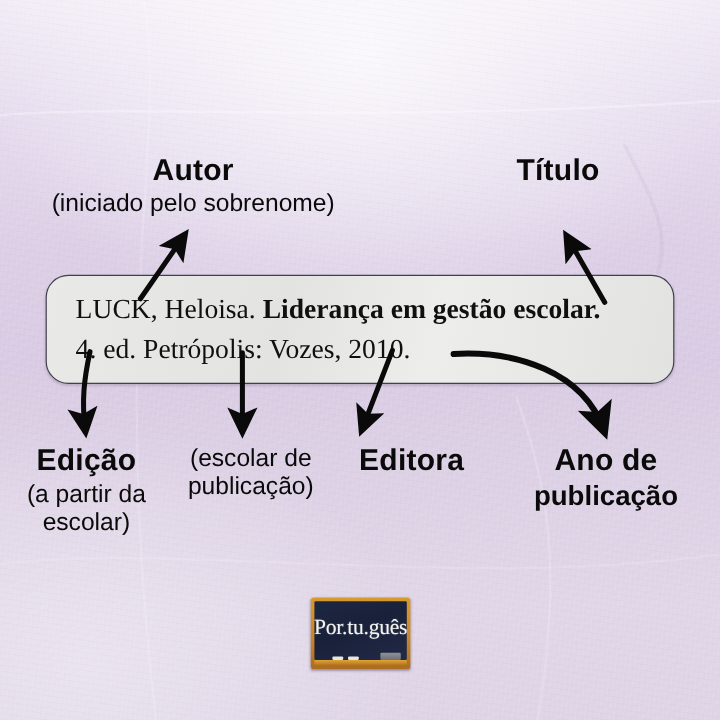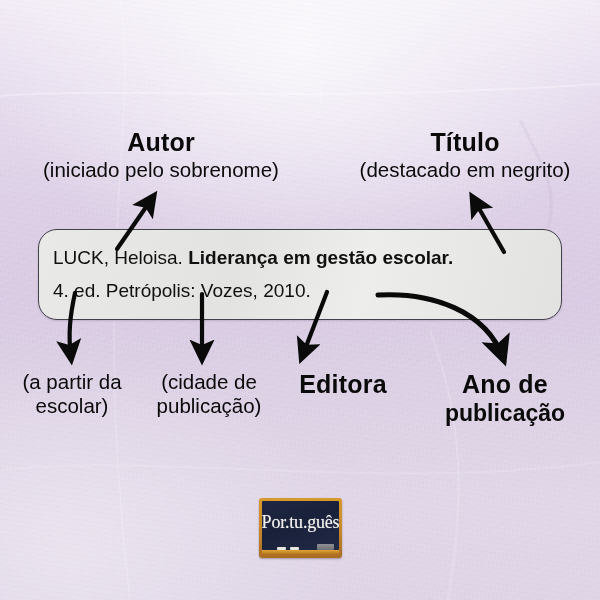--- a/index.html
+++ b/index.html
@@ -68,27 +68,28 @@
     height: 91px;
     box-sizing: border-box;
     border: 1.6px solid #41414a;
     border-radius: 19px;
     background:
       linear-gradient(103deg, #e9e9e7 0%, #e3e3e1 38%, #ededeb 62%, #e2e2e0 100%);
     box-shadow: 0 1px 2px rgba(60,40,80,0.18);
   }
   #cite-text {
     position: absolute;
-    left: 14px;
+    left: 24px;
     top: 11px;
     width: 500px;
-    font-size: 19px;
+    font-size: 23px;
     line-height: 33px;
     color: #101010;
     white-space: nowrap;
+    font-family: Liberation Serif, serif;
   }
   #cite-text .b { font-weight: bold; }
 
   #arrows { position: absolute; inset: 0; pointer-events: none; }
 
   
   #logo {
     position: absolute;
     left: 259px;
     top: 498px;
@@ -166,37 +167,37 @@
     <path d="M 520 120 C 540 160, 560 190, 548 228" stroke="rgba(160,140,180,0.10)" stroke-width="3" fill="none"></path>
   </svg>
 
   <div class="lbl" style="left:36px; top:128px; width:250px;">
     <span class="hd">Autor</span>
     <span class="sub">(iniciado pelo sobrenome)</span>
   </div>
 
   <div class="lbl" style="left:340px; top:128px; width:250px;">
     <span class="hd">Título</span>
-    <span class="sub">(destacado em negrito)</span>
   </div>
 
   <div id="cite-box">
     <div id="cite-text">
       <div><span>LUCK, Heloisa. </span><span class="b">Liderança em gestão escolar.</span></div>
       <div>4. ed. Petrópolis: Vozes, 2010.</div>
     </div>
   </div>
 
   <div class="lbl" style="left:2px; top:370px; width:140px;">
+    <span class="hd">Edição</span>
     <span class="sub">(a partir da</span>
     <span class="sub">escolar)</span>
   </div>
 
   <div class="lbl" style="left:144px; top:370px; width:130px;">
-    <span class="sub">(cidade de</span>
+    <span class="sub">(escolar de</span>
     <span class="sub">publicação)</span>
   </div>
 
   <div class="lbl" style="left:278px; top:370px; width:130px;">
     <span class="hd">Editora</span>
   </div>
 
   <div class="lbl allbold" style="left:428px; top:370px; width:154px;">
     <span class="hd">Ano de</span>
     <span class="sub">publicação</span>

